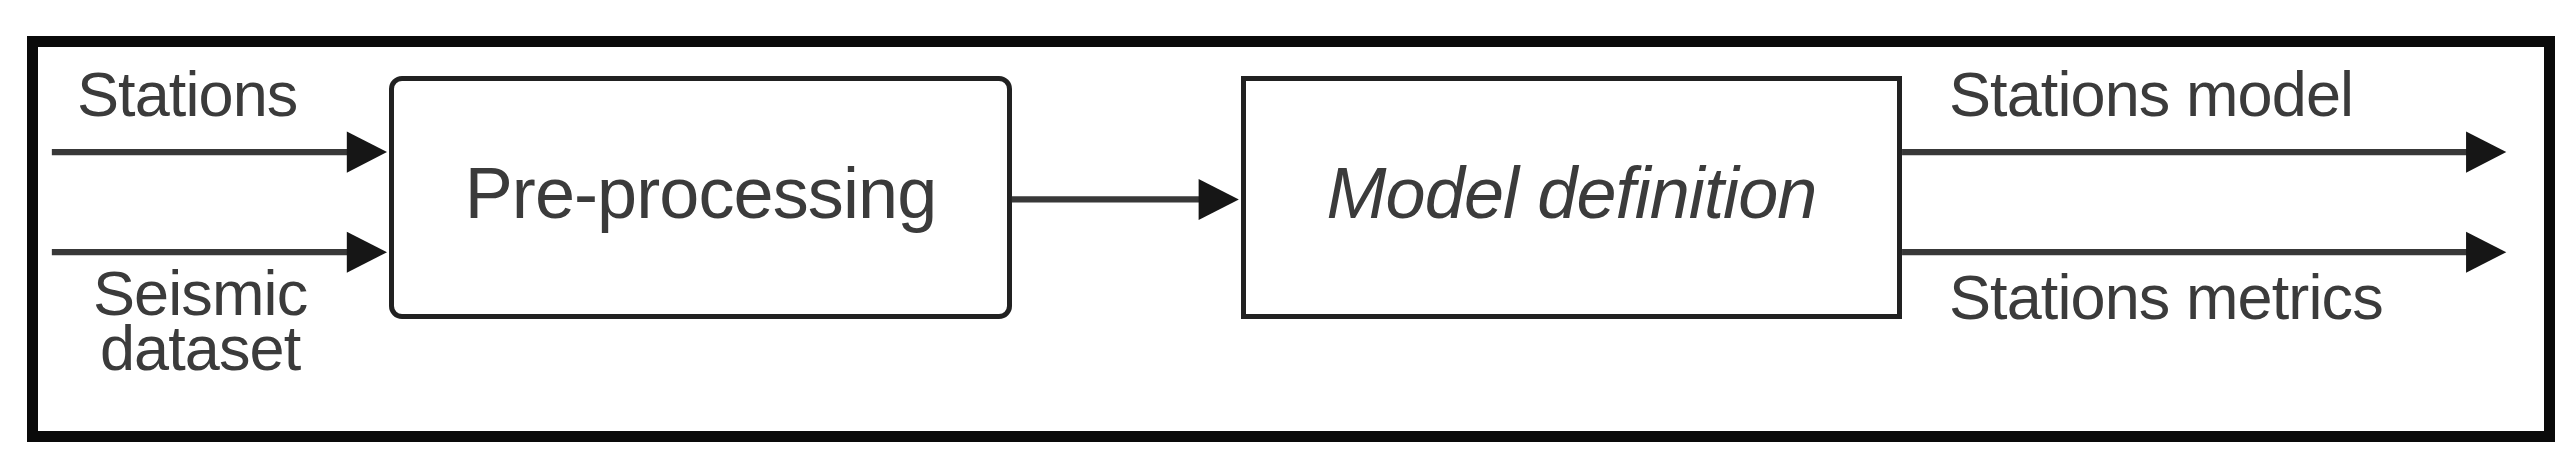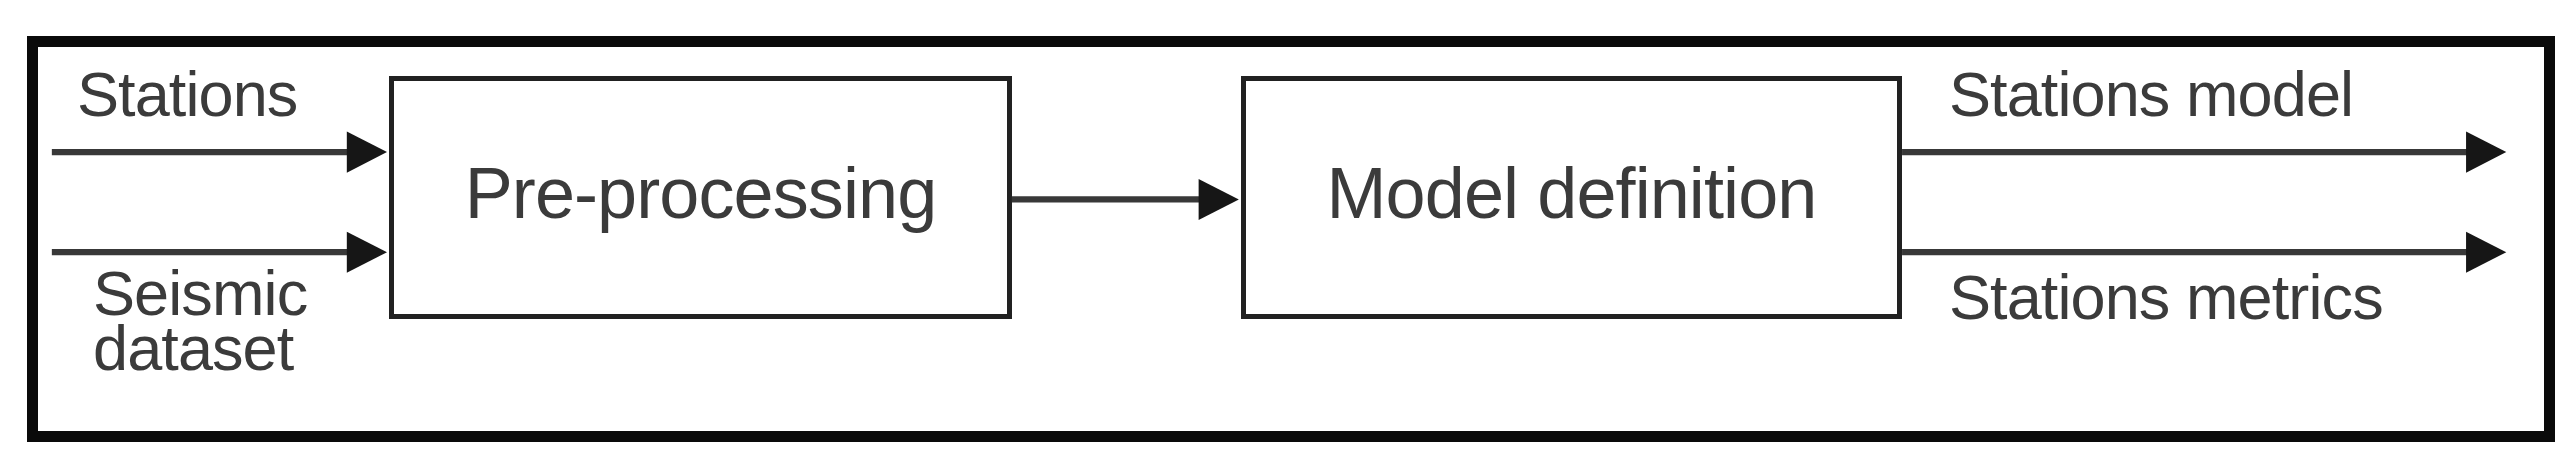--- a/index.html
+++ b/index.html
@@ -38,32 +38,32 @@
     justify-content: center;
   }
   .node-box .node-label {
     font-size: 72px;
     line-height: 1;
     letter-spacing: -0.9px;
     color: #3b3b3b;
     white-space: nowrap;
     transform: translateY(-5.4px);
   }
-  .box-preprocessing { left: 389px; width: 623px; }
-  .box-model-definition { left: 1241px; width: 661px; }
+  .box-preprocessing { left: 389px; width: 623px; border-radius: 13px; }
+  .box-model-definition { left: 1241px; width: 661px; font-style: italic; }
   .edge-label {
     position: absolute;
     font-size: 63px;
     line-height: 63px;
     letter-spacing: -0.9px;
     color: #3b3b3b;
     white-space: pre-line;
   }
   .label-stations { left: 77px; top: 63px; }
-  .label-seismic { left: 93px; top: 266px; line-height: 55px; }
+  .label-seismic { left: 93px; top: 266px; line-height: 55px; text-align: center; }
   .label-detection-model { left: 1949px; top: 63px; }
   .label-detection-metrics { left: 1949px; top: 266px; }
   svg.arrows {
     position: absolute;
     left: 0;
     top: 0;
     width: 2576px;
     height: 474px;
     pointer-events: none;
   }

